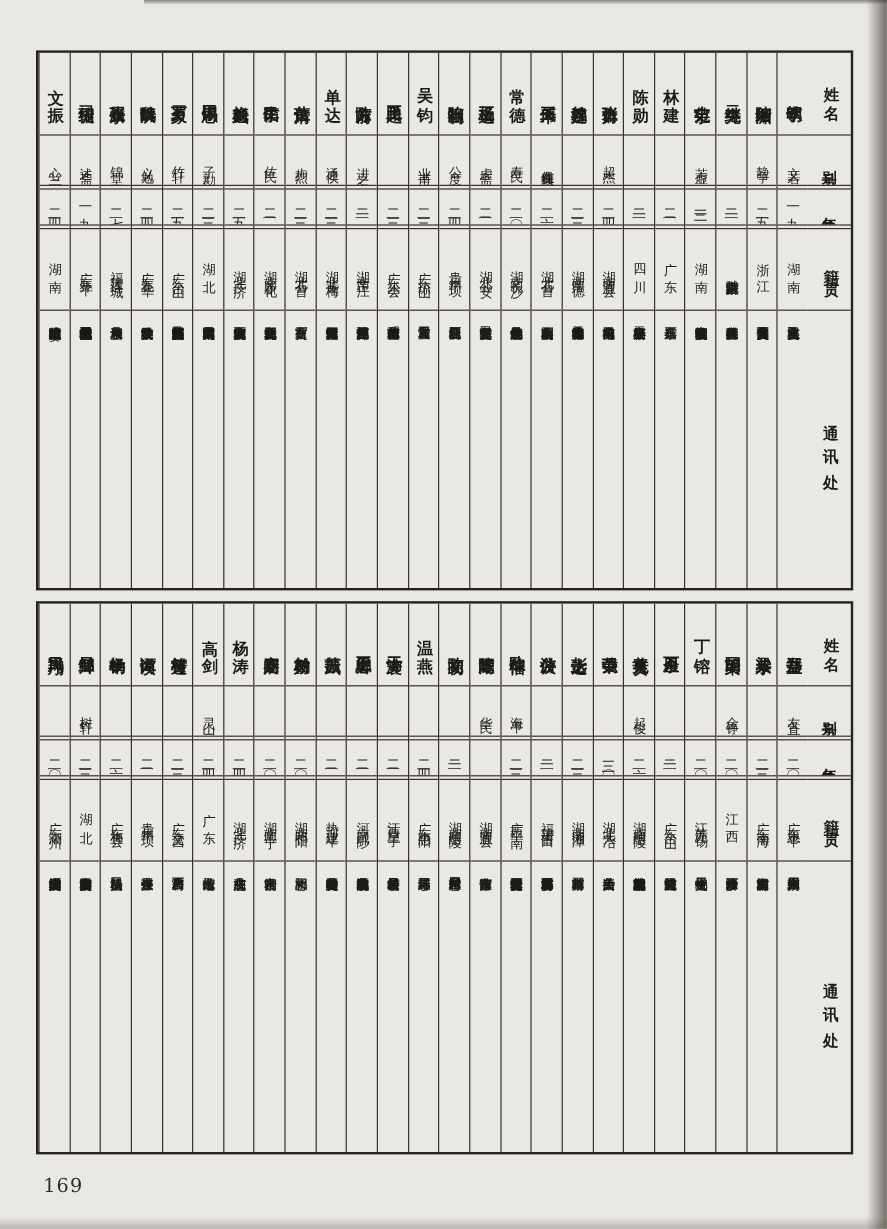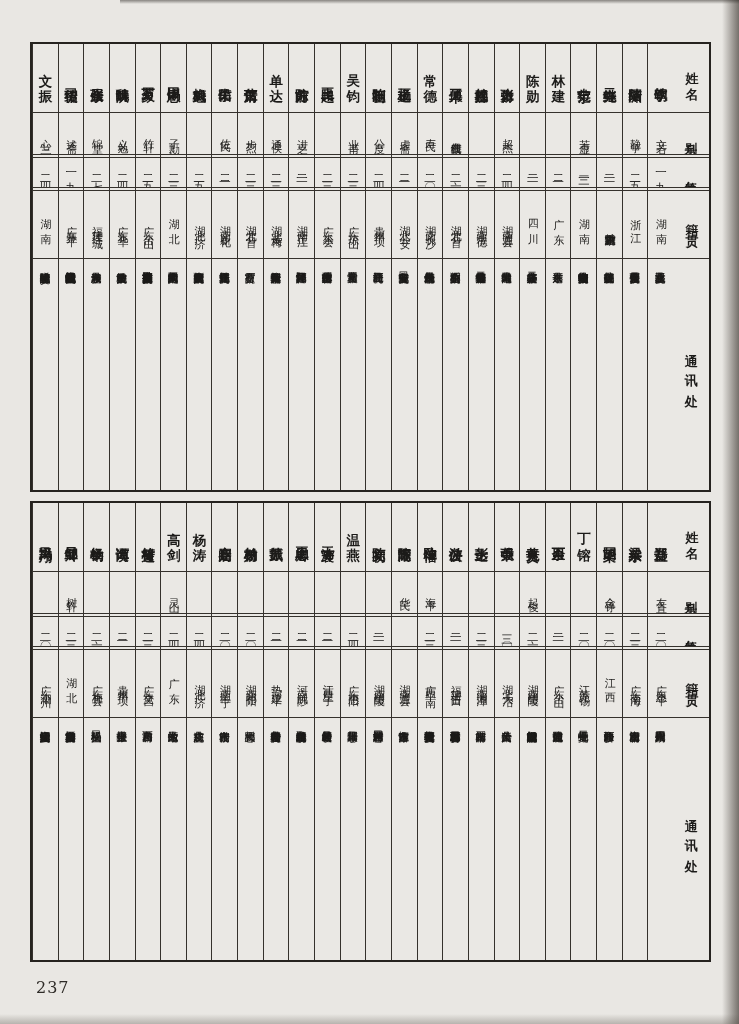--- a/index.html
+++ b/index.html
@@ -1002,18 +1002,18 @@
         </div>
     <div class="cell c-native">
           <span style="letter-spacing: 0.35em;">广东潮州</span>
         </div>
     <div class="cell c-addr">
           <span style="letter-spacing: 0px;">潮州汕头通津横街启源转交</span>
         </div>
   </div>
 </section>
 
-  <div class="page-number">237</div>
+  <div class="page-number">169</div>
 
   <div class="shadow-right"></div>
   <div class="shadow-top"></div>
   <div class="shadow-bottom"></div>
 </div>
 
 </body></html>

